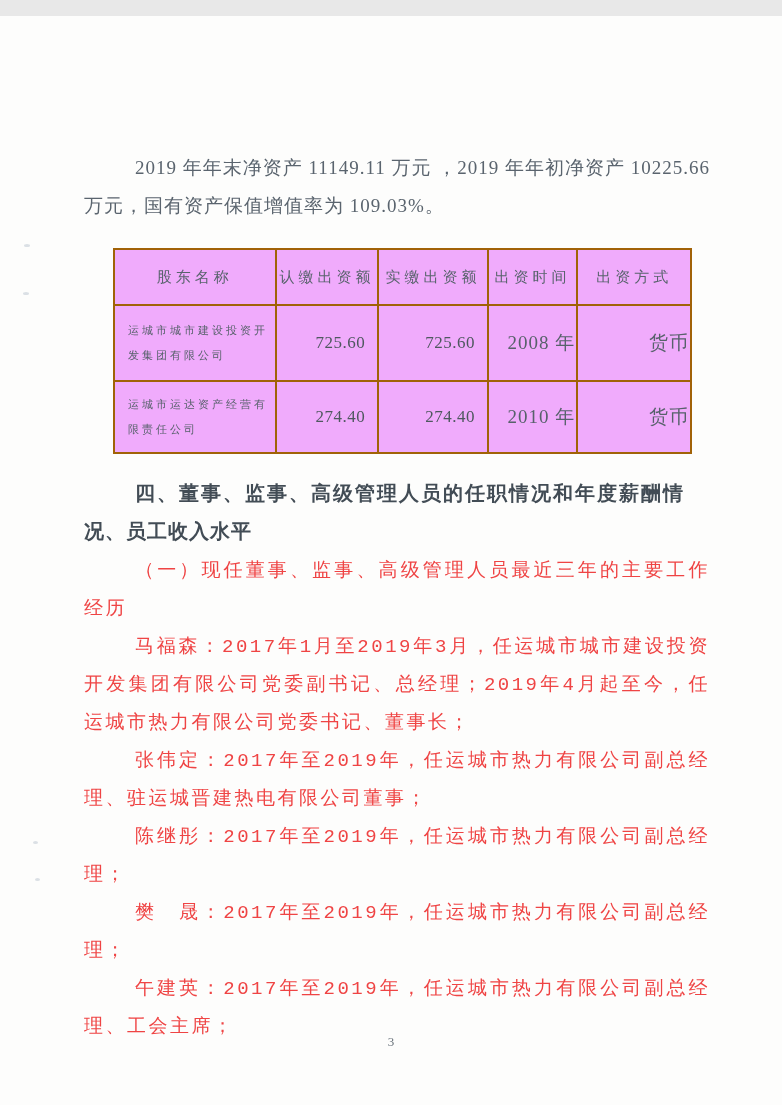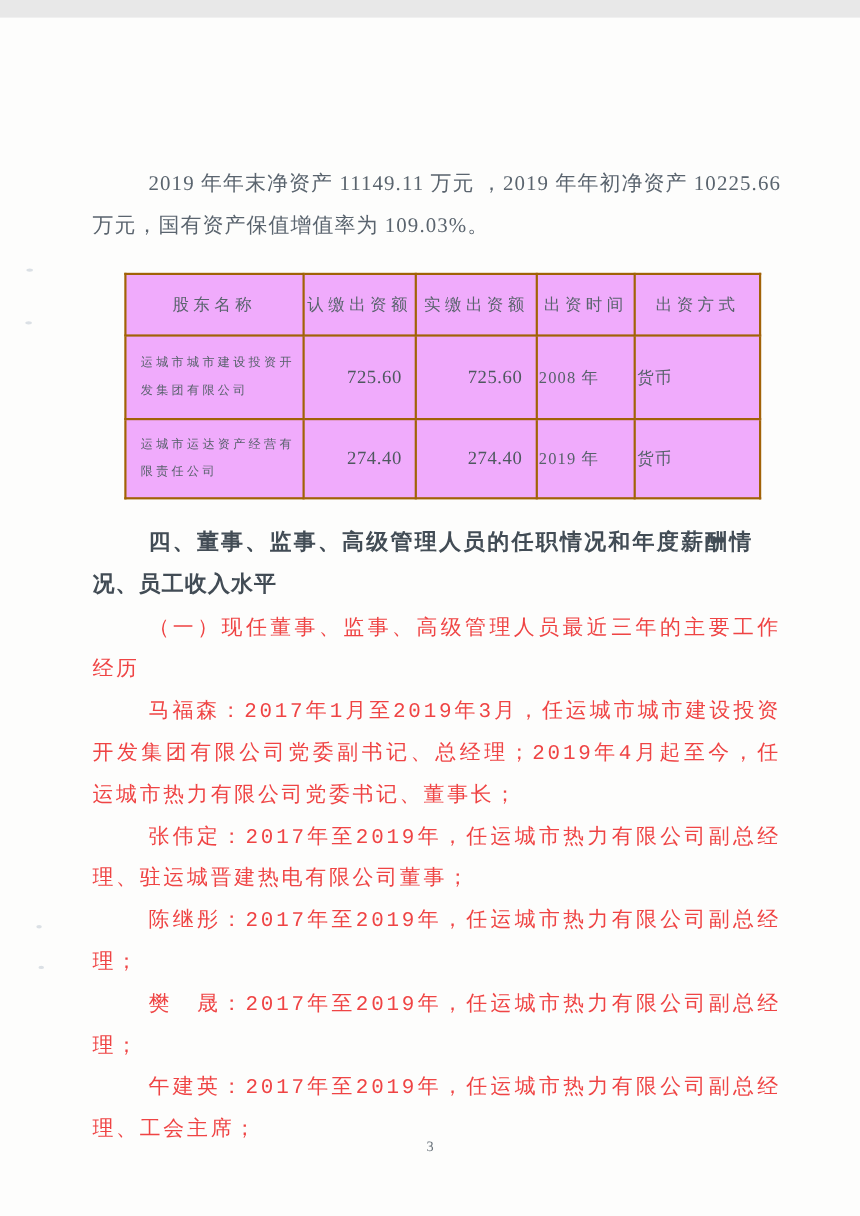--- a/index.html
+++ b/index.html
@@ -102,22 +102,22 @@
     text-align: left;
   }
   td.cell-num {
     font-size: 17px;
     text-align: right;
     padding-right: 12px;
     letter-spacing: 0.5px;
     color: #4e585f;
   }
   td.cell-center {
-    font-size: 15px;
-    text-align: left;
+    font-size: 19px;
+    text-align: right;
     letter-spacing: 1px;
   }
 
   .kaiti {
     color: #ef4444;
     letter-spacing: 2.5px;
     font-family: Liberation Mono, monospace;
   }
   .sub-heading { margin-top: 2px; }
 
@@ -179,21 +179,21 @@
           <td class="cell-name">运城市城市建设投资开发集团有限公司</td>
           <td class="cell-num">725.60</td>
           <td class="cell-num">725.60</td>
           <td class="cell-center">2008 年</td>
           <td class="cell-center">货币</td>
         </tr>
         <tr class="data-row-2">
           <td class="cell-name">运城市运达资产经营有限责任公司</td>
           <td class="cell-num">274.40</td>
           <td class="cell-num">274.40</td>
-          <td class="cell-center">2019 年</td>
+          <td class="cell-center">2010 年</td>
           <td class="cell-center">货币</td>
         </tr>
       </tbody>
     </table>
 
     <h2 class="heading heading-4">四、董事、监事、高级管理人员的任职情况和年度薪酬情况、员工收入水平</h2>
 
     <p class="body-para kaiti indent sub-heading">（一）现任董事、监事、高级管理人员最近三年的主要工作经历</p>
 
     <p class="body-para kaiti indent">马福森：2017年1月至2019年3月，任运城市城市建设投资开发集团有限公司党委副书记、总经理；2019年4月起至今，任运城市热力有限公司党委书记、董事长；</p>

